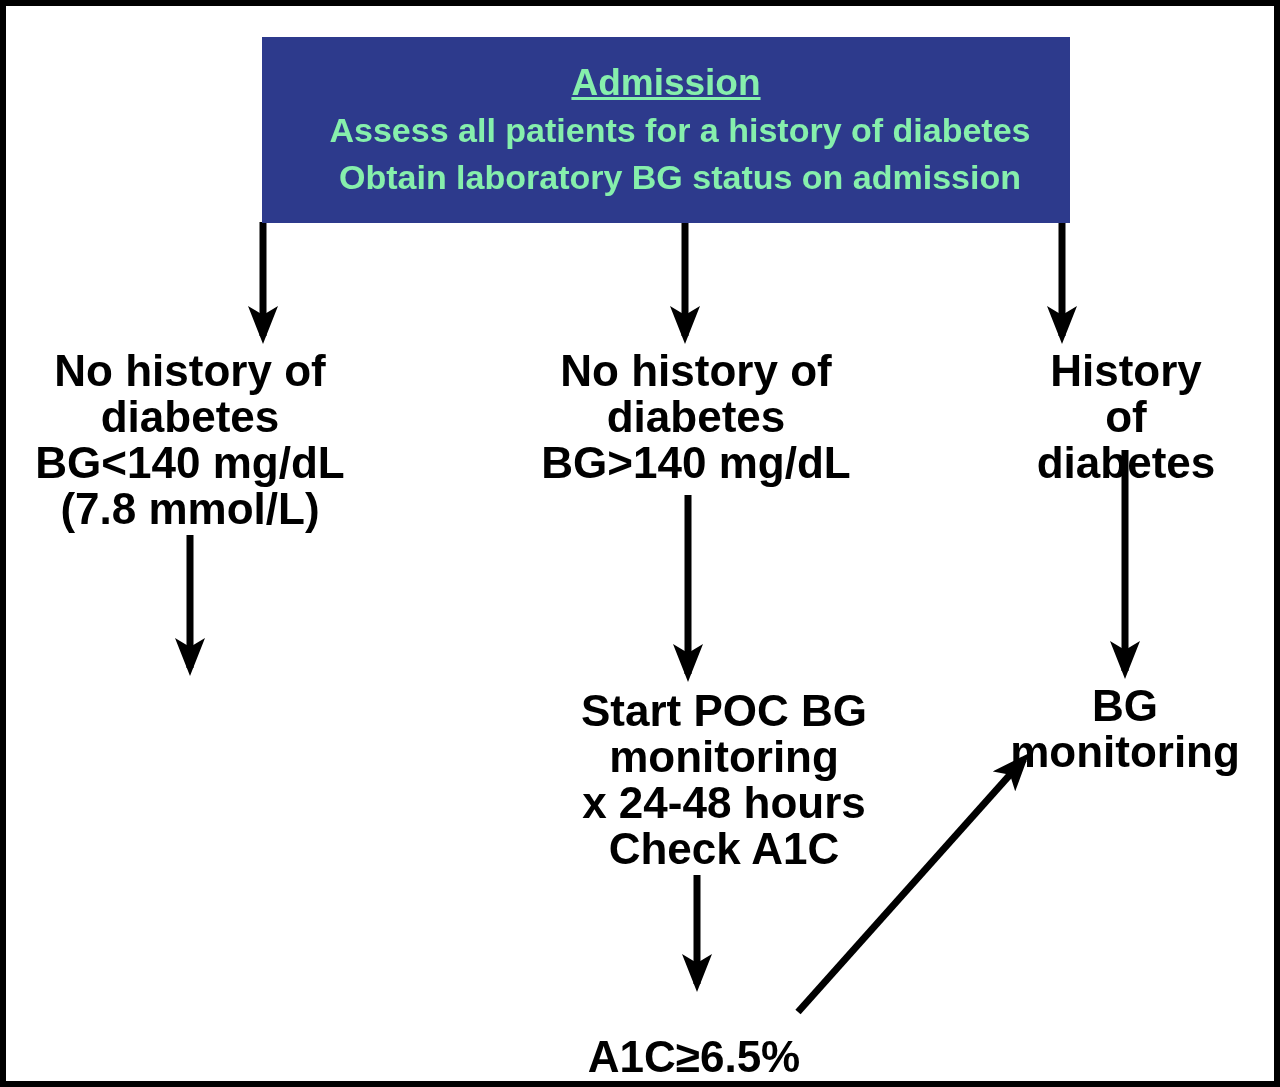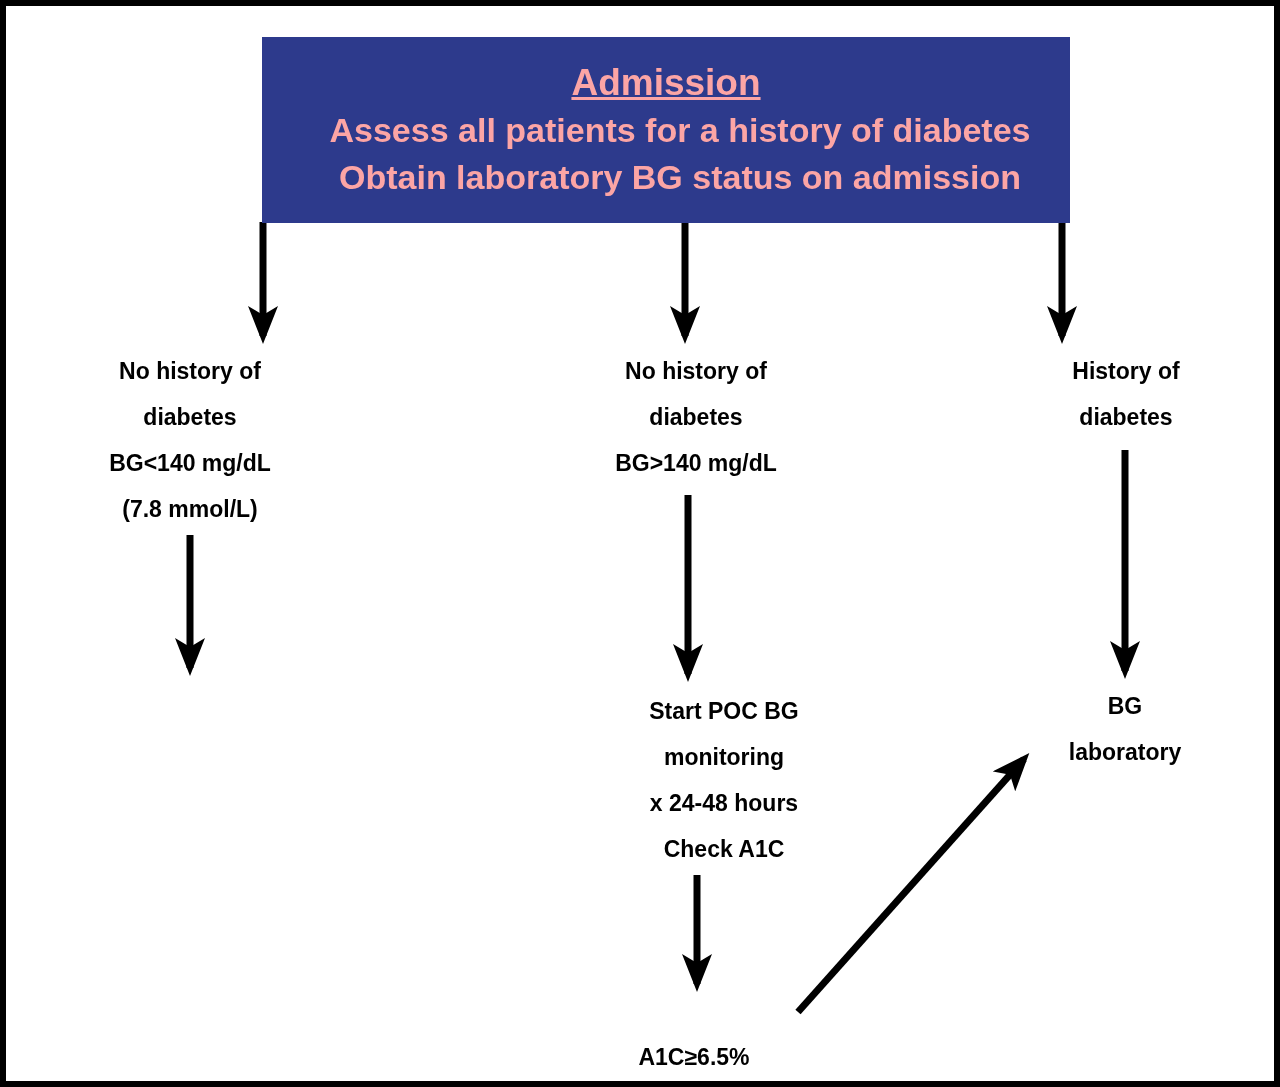--- a/index.html
+++ b/index.html
@@ -20,39 +20,39 @@
   }
   .admission-box {
     position: absolute;
     left: 256px; top: 31px;
     width: 808px; height: 186px;
     display: flex;
     flex-direction: column;
     justify-content: center;
     align-items: center;
     text-align: center;
-    color: #fca5a5;
+    color: #86efac;
   }
   .admission-title {
     font-size: 37px;
     font-weight: bold;
     text-decoration: underline;
     line-height: 48px;
   }
   .admission-line {
     font-size: 34px;
     font-weight: bold;
     line-height: 47px;
     margin-left: 28px;
   }
   .node {
     position: absolute;
     transform: translateX(-50%);
     text-align: center;
-    font-size: 23px;
+    font-size: 44px;
     font-weight: bold;
     line-height: 46px;
     color: #000;
     white-space: pre-line;
   }
 </style>
 </head>
 <body>
 
 <div class="canvas">
@@ -86,17 +86,17 @@
   <div class="node" style="left:690px; top:342px;">No history of
 diabetes
 BG&gt;140 mg/dL</div>
   <div class="node" style="left:1120px; top:342px;">History of
 diabetes</div>
 
   <div class="node" style="left:718px; top:682px;">Start POC BG
 monitoring
 x 24-48 hours
 Check A1C</div>
-  <div class="node" style="left:1119px; top:677px;">BG laboratory</div>
+  <div class="node" style="left:1119px; top:677px;">BG monitoring</div>
 
   <div class="node" style="left:688px; top:996px;margin-top:32px;">A1C≥6.5%</div>
 
 </div>
 
 </body></html>

